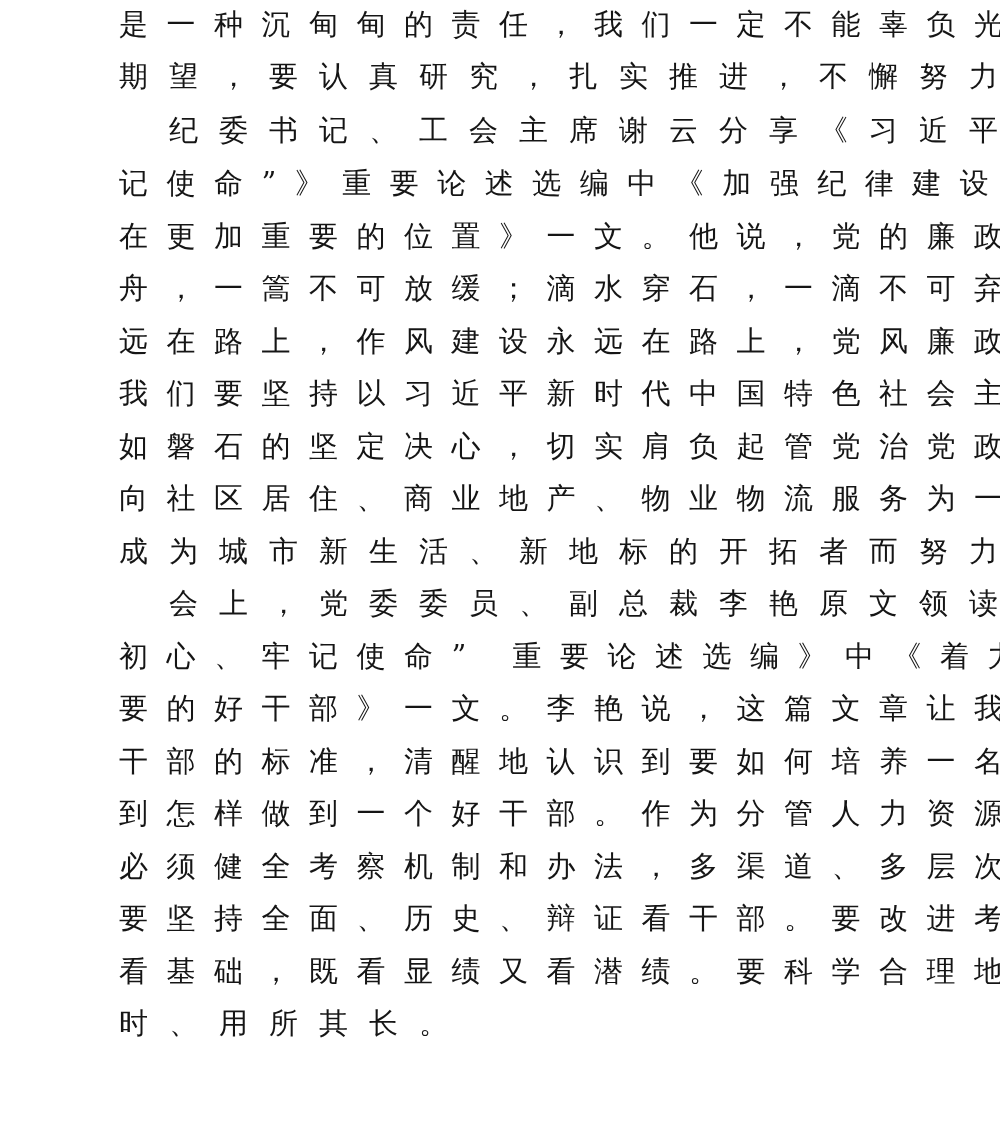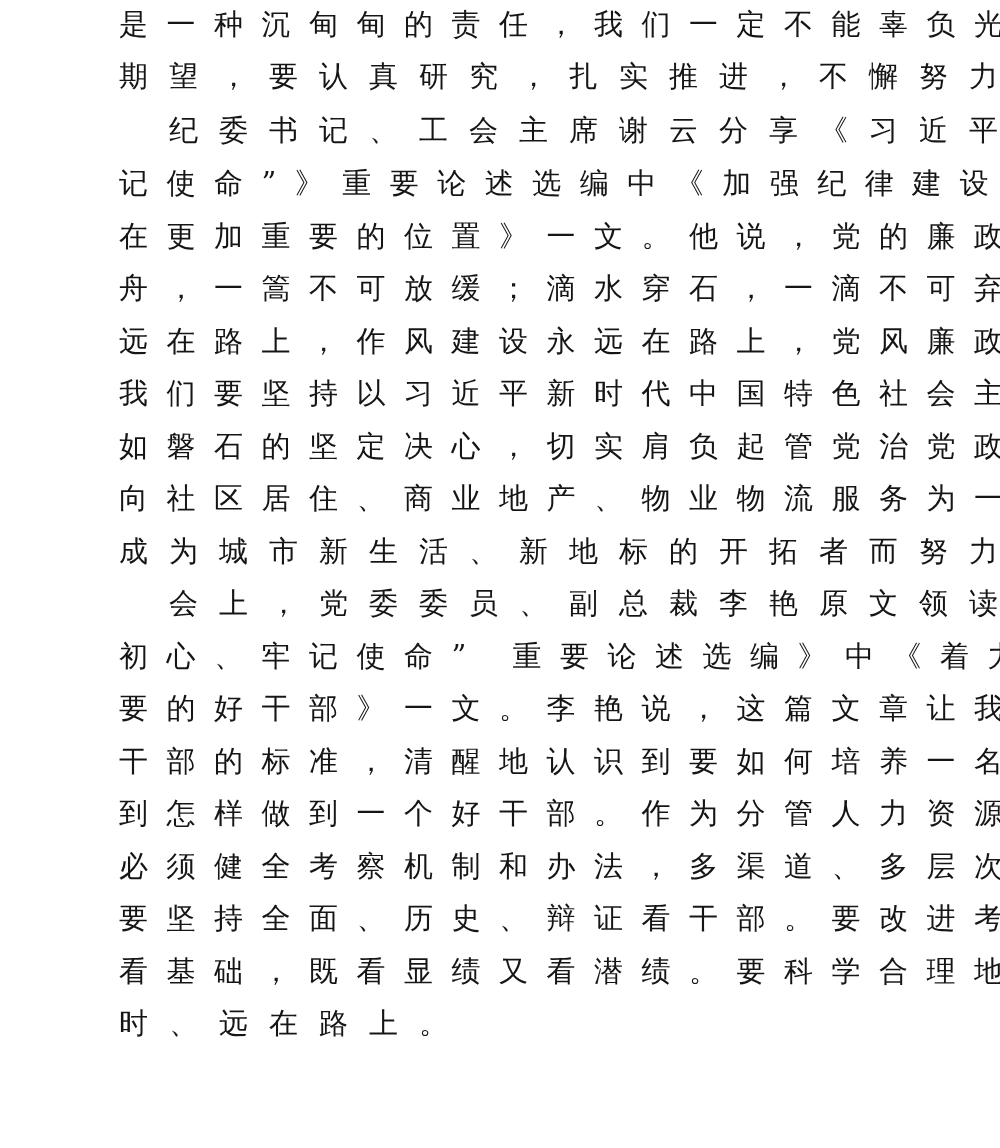--- a/index.html
+++ b/index.html
@@ -38,14 +38,14 @@
   <div class="line" style="top:531px">成为城市新生活、新地标的开拓者而努力。</div>
 
   <div class="line indent" style="top:583px">会上，党委委员、副总裁李艳原文领读《习近平关于“不忘</div>
   <div class="line tight" style="top:636px">初心、牢记使命” 重要论述选编》中《着力培养选拔党和人民需</div>
   <div class="line tight" style="top:688px">要的好干部》一文。李艳说，这篇文章让我清醒地认识到一个好</div>
   <div class="line tight" style="top:741px">干部的标准，清醒地认识到要如何培养一名好干部，清醒地认识</div>
   <div class="line tight" style="top:793px">到怎样做到一个好干部。作为分管人力资源的副总裁，要知人，</div>
   <div class="line tight" style="top:846px">必须健全考察机制和办法，多渠道、多层次、多侧面深入了解。</div>
   <div class="line tight" style="top:898px">要坚持全面、历史、辩证看干部。要改进考核方法，既看发展又</div>
   <div class="line tight" style="top:951px">看基础，既看显绩又看潜绩。要科学合理地使用干部。要用当其</div>
-  <div class="line" style="top:1003px">时、远在路上。</div>
+  <div class="line" style="top:1003px">时、用所其长。</div>
 </div>
 
 </body></html>

